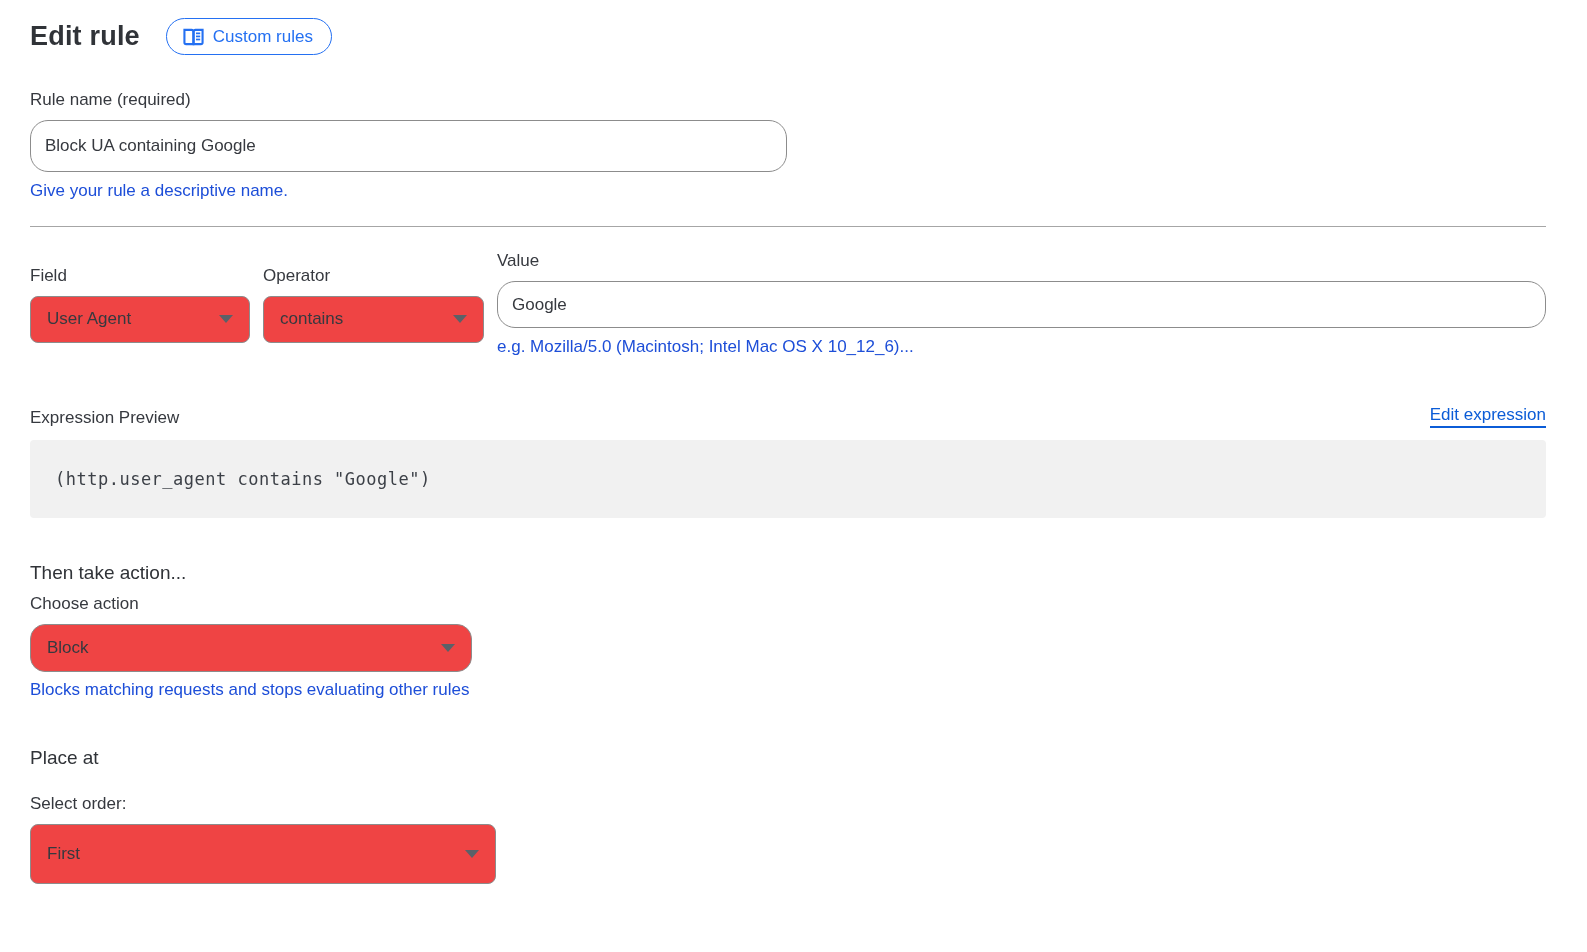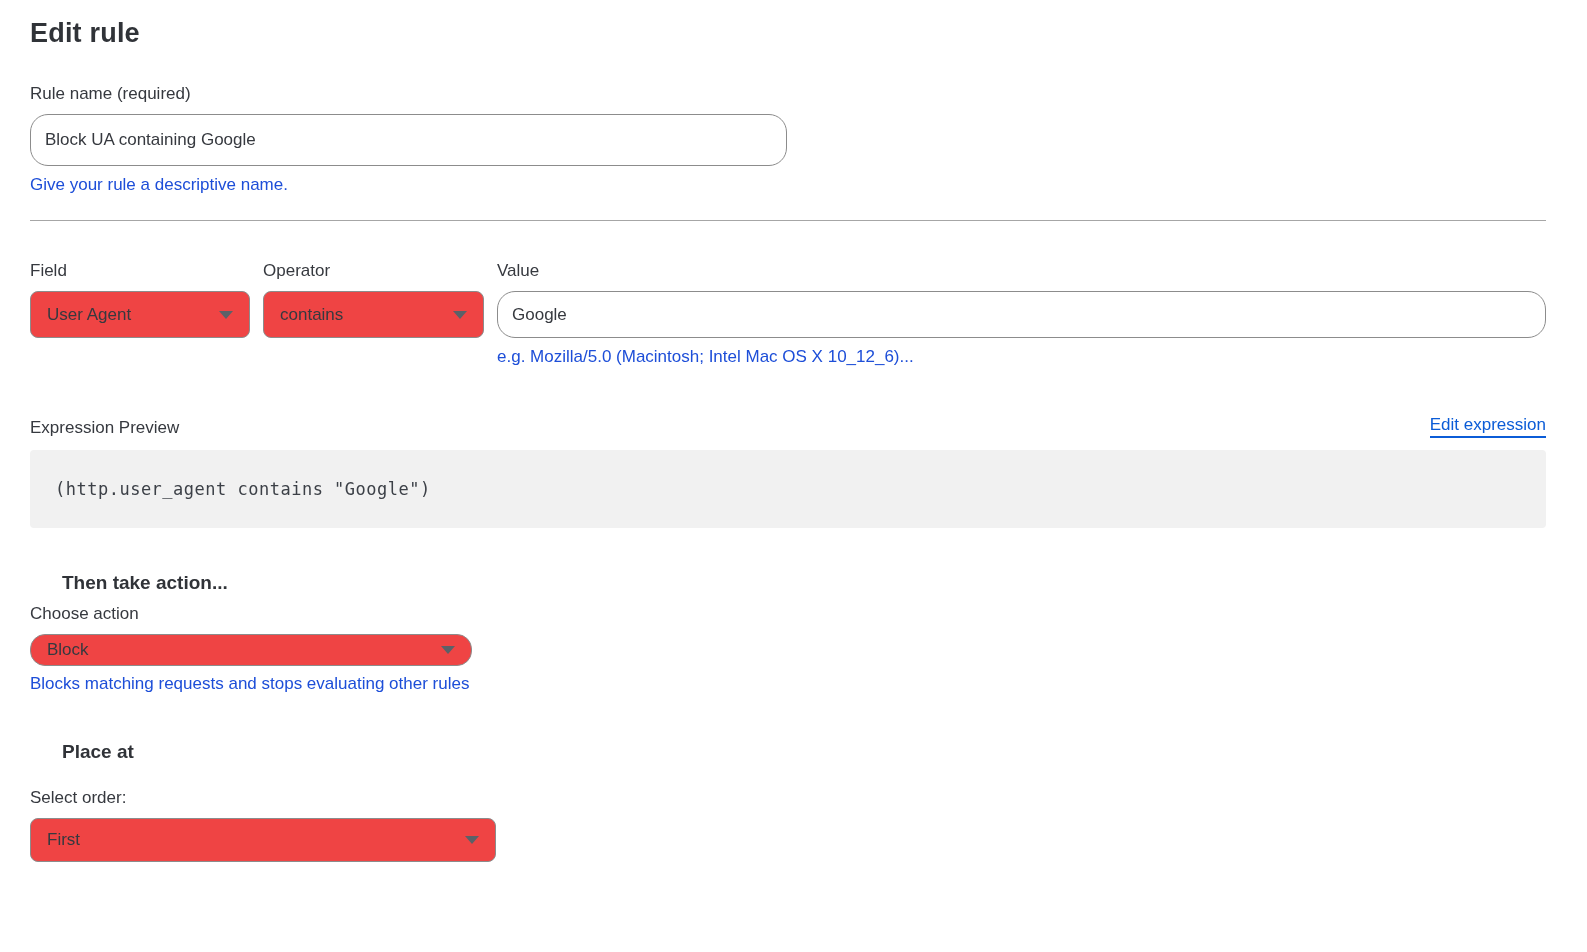--- a/index.html
+++ b/index.html
@@ -36,21 +36,21 @@
     height: 52px; border: 1px solid #8c8c8c; border-radius: 18px;
     font-size: 17px; color: #36393f; padding: 0 14px;
     font-family: "Liberation Sans", sans-serif;
     background: #fff; width: 100%; outline: none;
   }
   .rule-name-input { width: 757px; }
 
   .divider { border: none; border-top: 1px solid #a6a6a6; margin: 25px 0 0 0; }
 
   
-  .condition-row { display: flex; gap: 13px; margin-top: 40px; align-items: flex-start; }
+  .condition-row { display: flex; gap: 13px; margin-top: 24px; align-items: center; }
   .col-field { width: 220px; flex: none; }
   .col-operator { width: 221px; flex: none; }
   .col-value { flex: 1 1 auto; }
   .select-box {
     height: 47px; border: 1px solid #8c8c8c; border-radius: 8px;
     display: flex; align-items: center; justify-content: space-between;
     padding: 0 16px; font-size: 17px; color: #36393f;
     background: #ef4444; cursor: pointer; user-select: none;
   }
   .chevron {
@@ -81,38 +81,50 @@
   .code-box {
     margin-top: 12px; height: 78px; background: #f1f1f1; border-radius: 4px;
     display: flex; align-items: center; padding: 0 25px;
   }
   .code-text {
     font-family: "DejaVu Sans Mono", "Liberation Mono", monospace;
     font-size: 17px; color: #3c4047; letter-spacing: 0.5px;
   }
 
   
-  .section-heading { font-size: 19px; font-weight: 700; color: #303338; margin-left: 32px; }
+  .section-heading { font-size: 19px; font-weight: 400; color: #303338; }
   .action-section { margin-top: 44px; }
   .action-label { margin-top: 10px; }
-  .action-select { width: 442px; height: 32px; border-radius: 15px; }
+  .action-select { width: 442px; height: 48px; border-radius: 15px; }
   .action-helper { margin-top: 8px; }
 
   
   .place-section { margin-top: 47px; }
   .place-label { margin-top: 25px; }
-  .order-select { width: 466px; height: 44px; }
+  .order-select { width: 466px; height: 60px; }
 </style>
 </head>
 <body>
 
 <div class="page">
 
   <div class="header-row">
     <h1 class="page-title">Edit rule</h1>
+    <button class="pill-btn">
+      <span>
+        <svg width="21" height="18" viewBox="0 0 22 18" fill="none">
+          <path d="M1.5 1.5 H9 A1.8 1.8 0 0 1 10.8 3.3 V16.5 H3.3 A1.8 1.8 0 0 1 1.5 14.7 Z" stroke="#2470f2" stroke-width="2.2" fill="none"></path>
+          <path d="M20.5 1.5 H13 A1.8 1.8 0 0 0 11.2 3.3 V16.5 H18.7 A1.8 1.8 0 0 0 20.5 14.7 Z" stroke="#2470f2" stroke-width="2.2" fill="none"></path>
+          <line x1="13.6" y1="5.2" x2="18" y2="5.2" stroke="#2470f2" stroke-width="1.8"></line>
+          <line x1="13.6" y1="8.4" x2="18" y2="8.4" stroke="#2470f2" stroke-width="1.8"></line>
+          <line x1="13.6" y1="11.6" x2="18" y2="11.6" stroke="#2470f2" stroke-width="1.8"></line>
+        </svg>
+      </span>
+      <span>Custom rules</span>
+    </button>
   </div>
 
   <div class="rule-name-section">
     <div class="field-label">Rule name (required)</div>
     <input class="text-input rule-name-input" type="text" value="Block UA containing Google" style="">
     <div class="helper-text">Give your rule a descriptive name.</div>
   </div>
 
   <hr class="divider">
 

